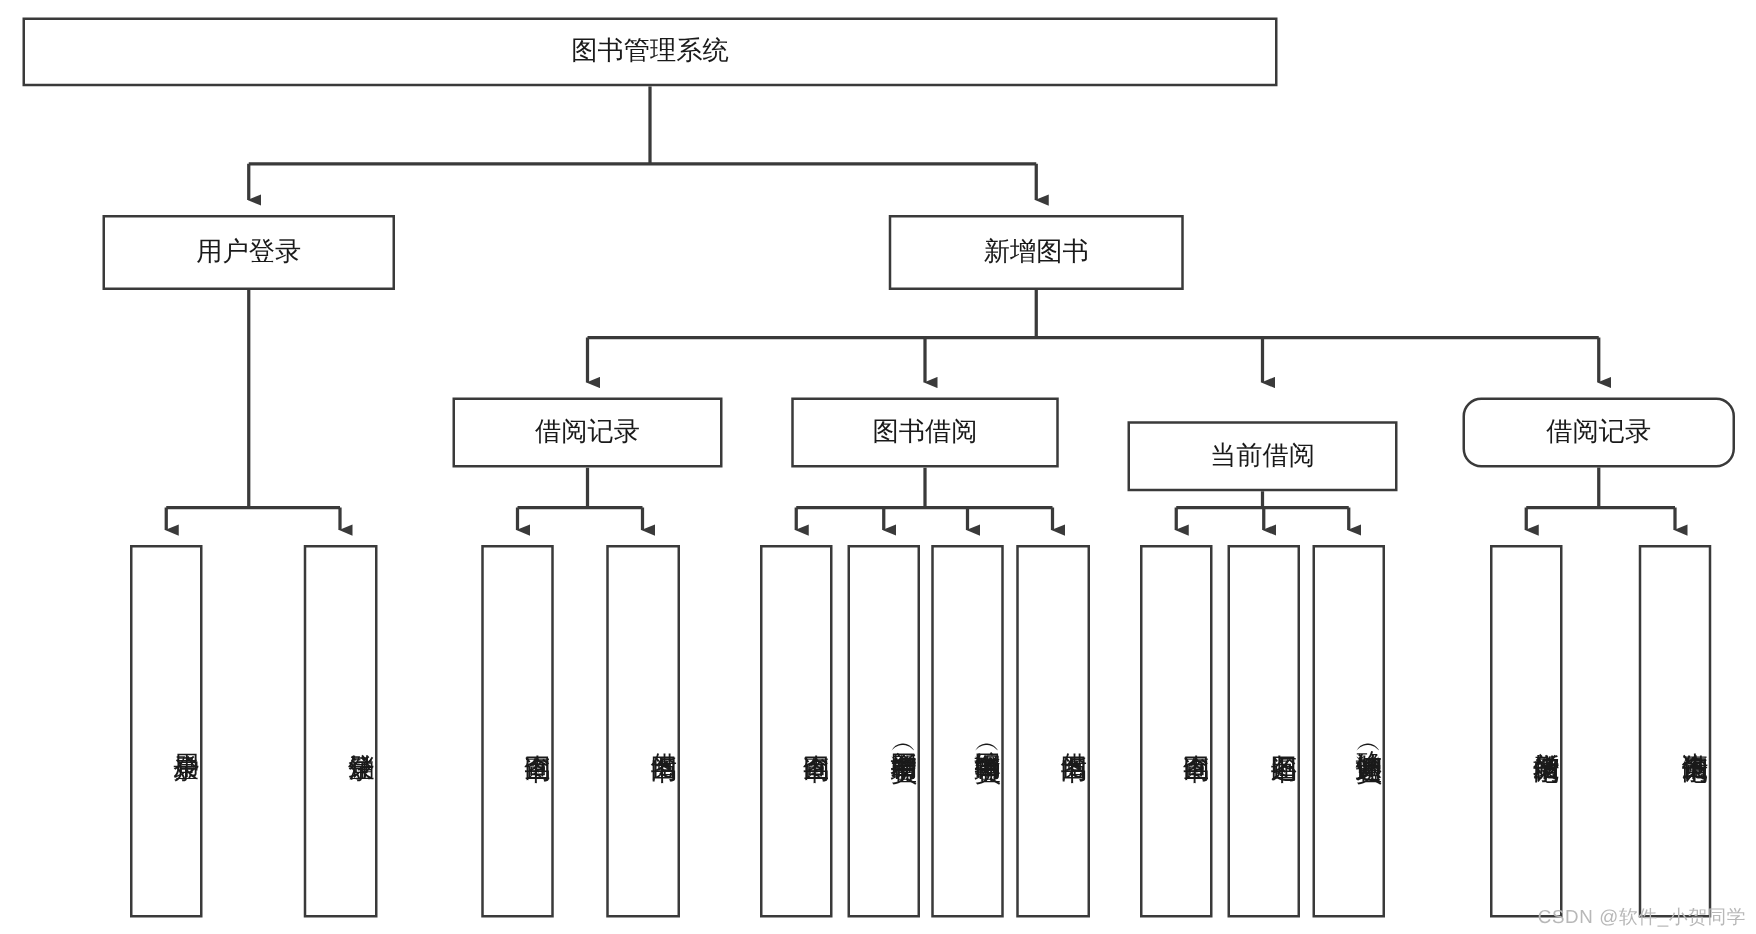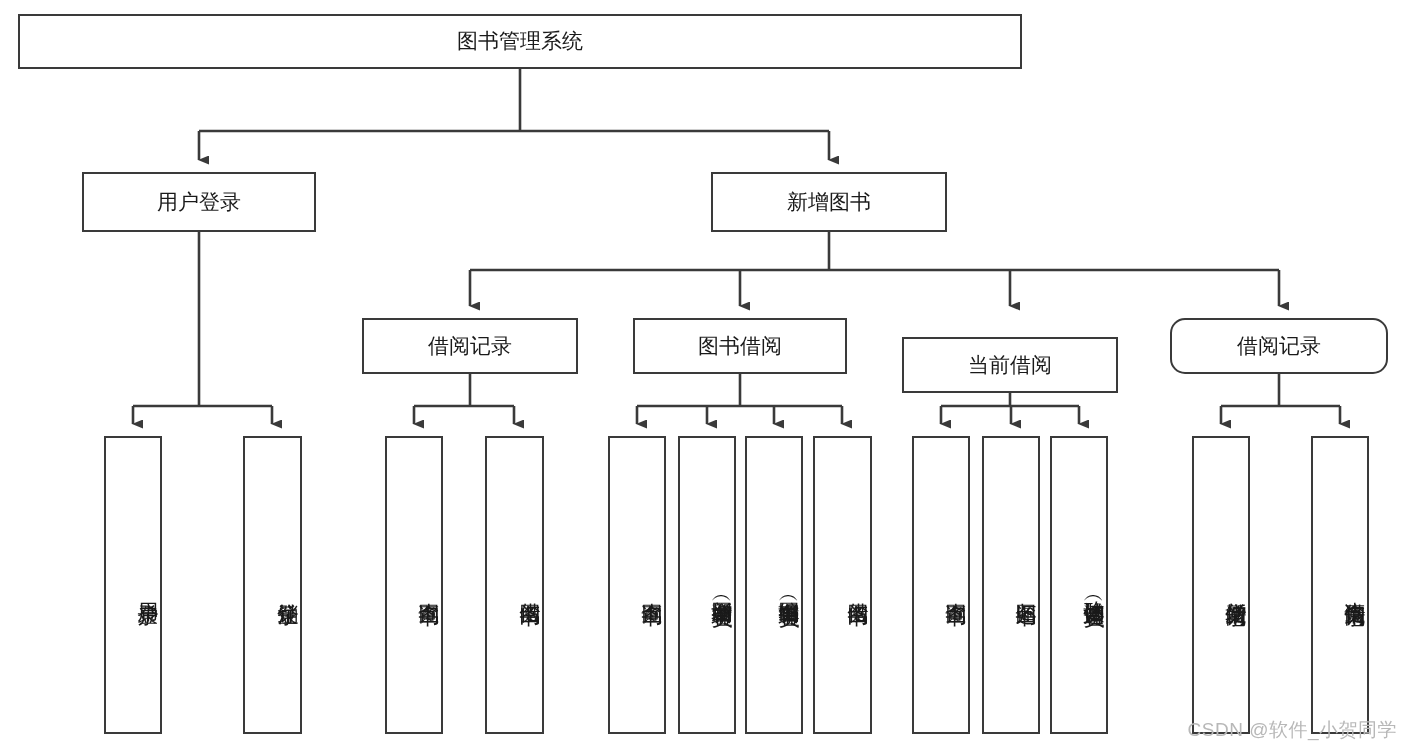--- a/index.html
+++ b/index.html
@@ -51,21 +51,21 @@
     justify-content: center;
   }
   .node .lbl {
     display: block;
     white-space: pre-line;
   }
   #watermark {
     position: absolute;
     right: 8px;
     bottom: 4px;
-    font-size: 19px;
+    font-size: 15px;
     color: #b8b8b8;
     letter-spacing: 0.5px;
     white-space: nowrap;
   }
 </style>
 </head>
 <body>
 
 <div id="canvas">
 

